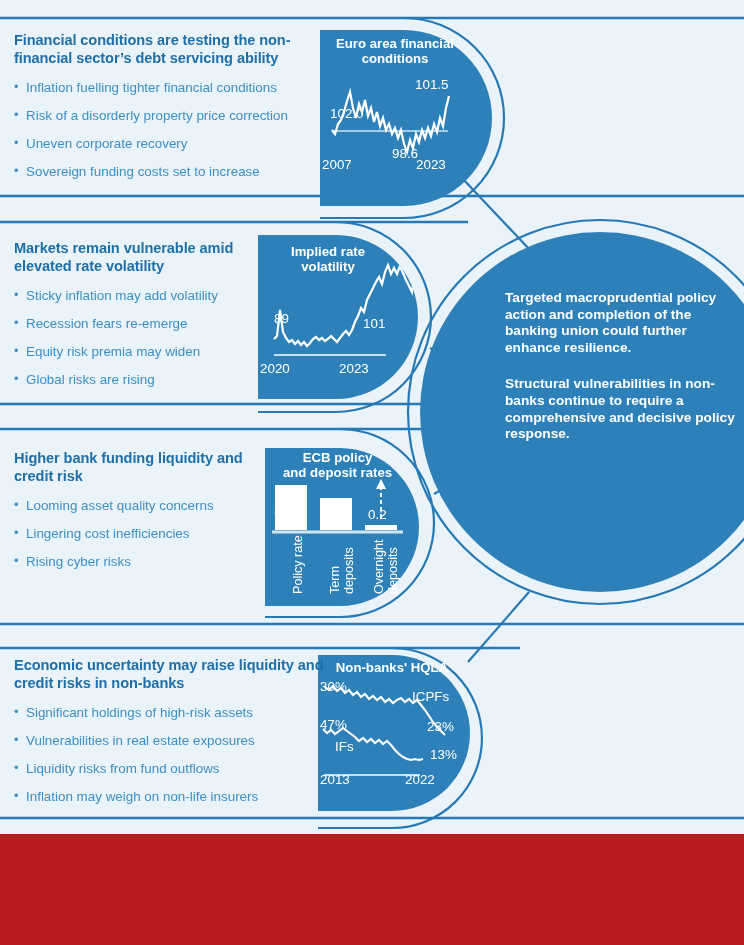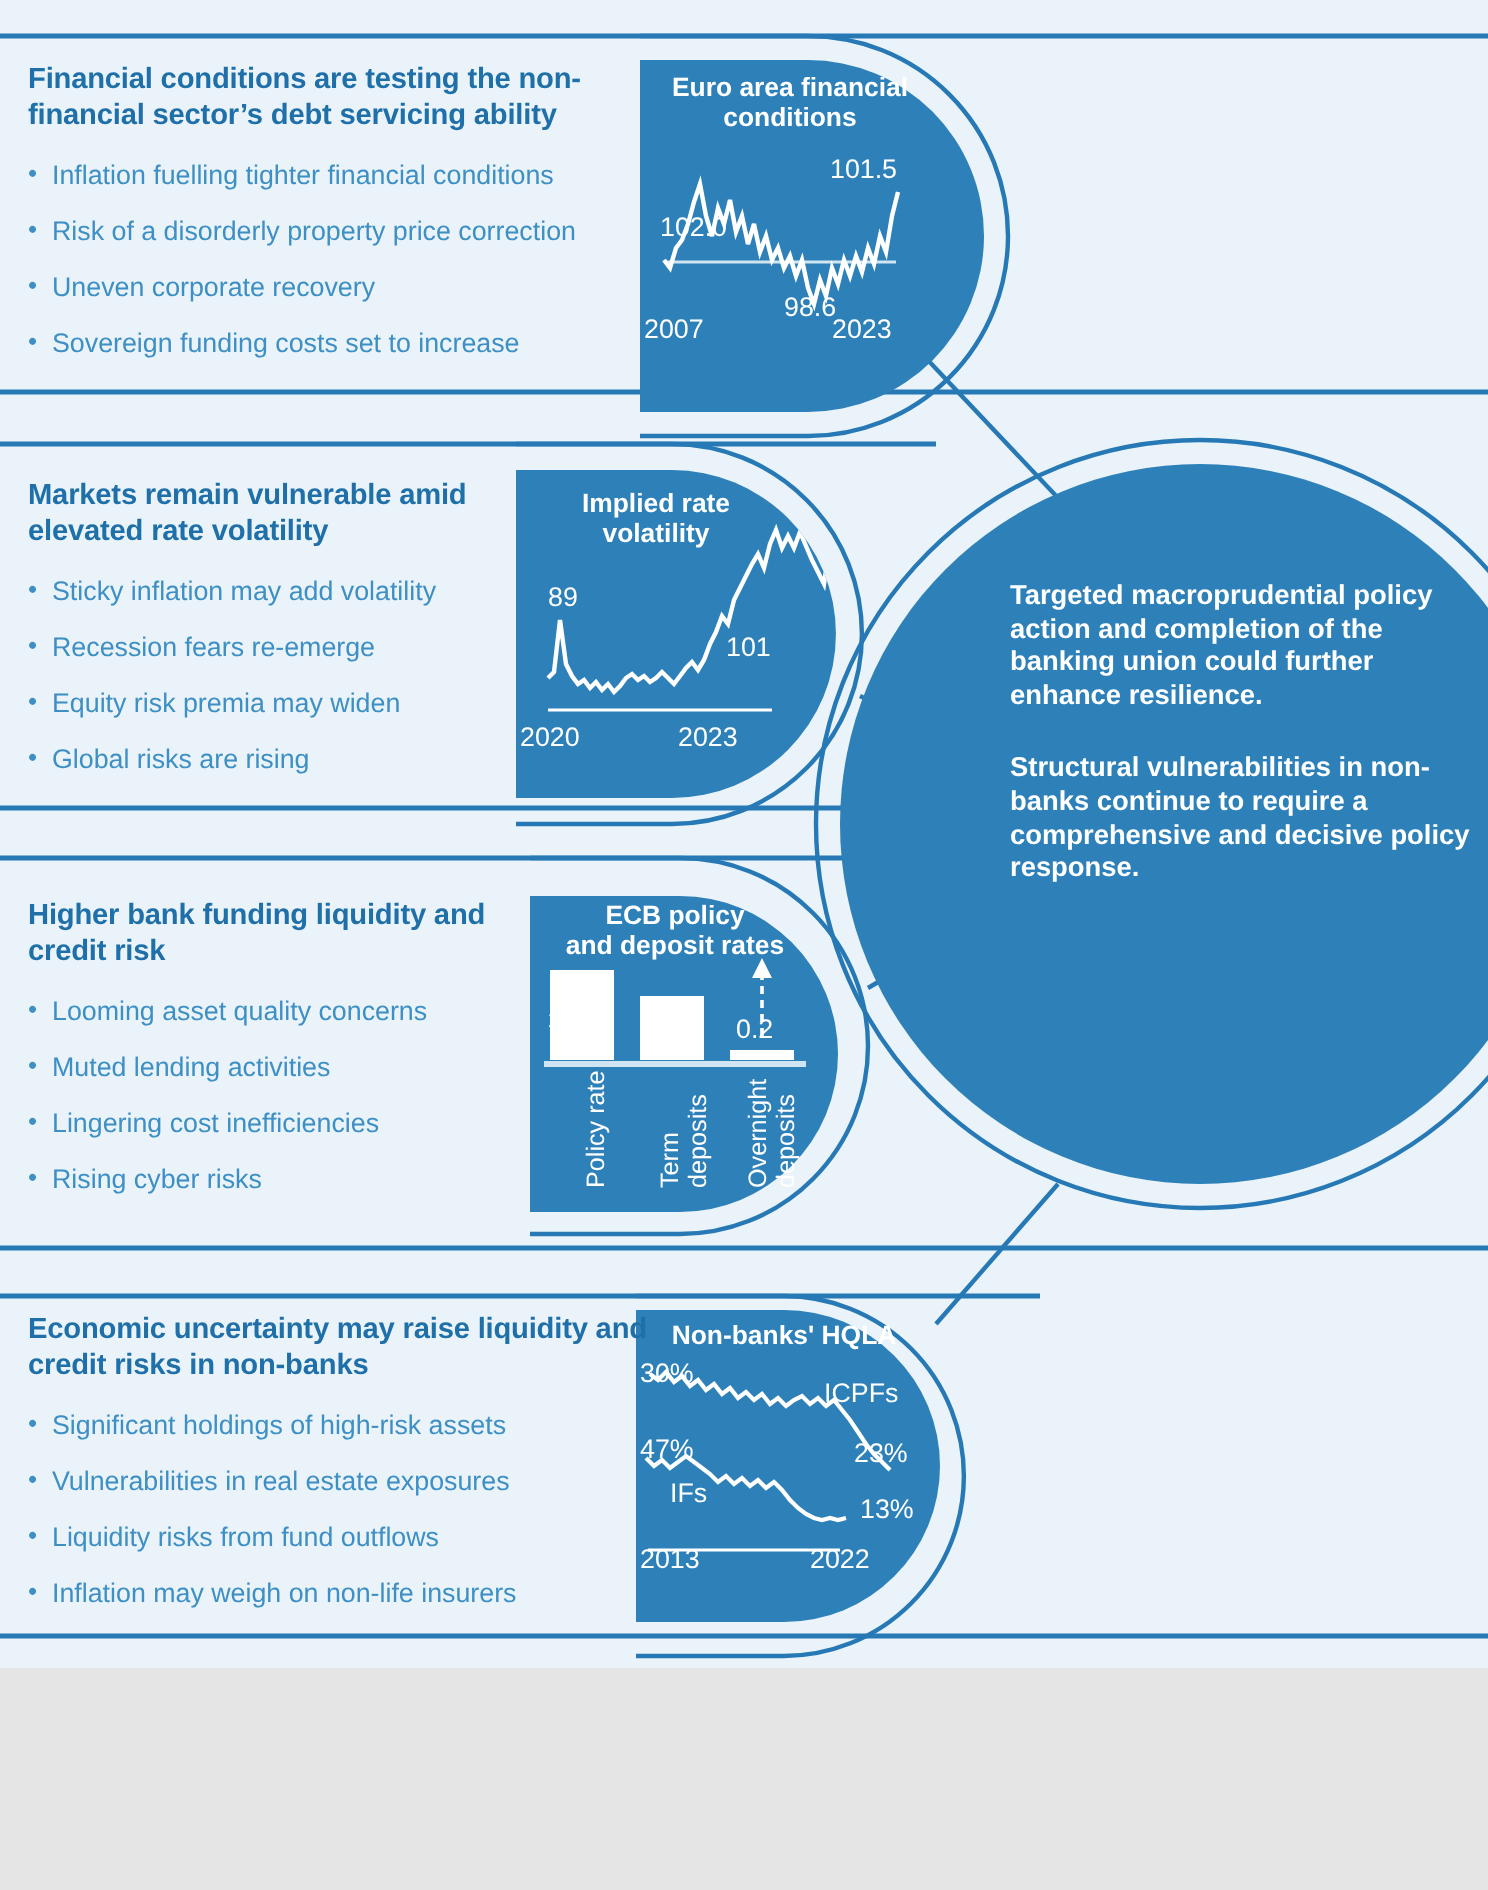--- a/index.html
+++ b/index.html
@@ -4,21 +4,21 @@
 <style>
   html,body{margin:0;padding:0;background:#ffffff;}
   body{
     font-family:"Liberation Sans","DejaVu Sans",sans-serif;
     -webkit-font-smoothing:none;
   }
   #stage{
     position:relative;
     width:744px;
     height:945px;
-    background:#e5e5e5;
+    background:#b91c1c;
     overflow:hidden;
   }
   
   #canvas{
     position:absolute;
     left:0; top:0;
     width:744px; height:834px;
     background:#e9f3f9;
     overflow:hidden;
   }
@@ -217,21 +217,20 @@
         <li>Recession fears re-emerge</li>
         <li>Equity risk premia may widen</li>
         <li>Global risks are rising</li>
       </ul>
     </div>
 
     <div class="panel" style="top:450px;">
       <h2 class="panel-title" style="width:250px;">Higher bank funding liquidity and credit risk</h2>
       <ul class="bullets">
         <li>Looming asset quality concerns</li>
-        <li>Muted lending activities</li>
         <li>Lingering cost inefficiencies</li>
         <li>Rising cyber risks</li>
       </ul>
     </div>
 
     <div class="panel" style="top:657px;">
       <h2 class="panel-title">Economic uncertainty may raise liquidity and credit risks in non-banks</h2>
       <ul class="bullets">
         <li>Significant holdings of high-risk assets</li>
         <li>Vulnerabilities in real estate exposures</li>
@@ -255,21 +254,21 @@
       <div class="clabel" style="left:72px;top:111px;">98.6</div>
       <div class="clabel" style="left:2px;top:122px;">2007</div>
       <div class="clabel" style="left:96px;top:122px;">2023</div>
     </div>
 
     <div class="chartbox" style="left:258px;top:244px;width:140px;height:160px;">
       <div class="chart-title">
         <span>Implied rate</span><br>
         <span>volatility</span>
       </div>
-      <div class="clabel" style="left:16px;top:48px;">89</div>
+      <div class="clabel" style="left:16px;top:68px;">89</div>
       <div class="clabel" style="left:105px;top:73px;">101</div>
       <div class="clabel" style="left:2px;top:118px;">2020</div>
       <div class="clabel" style="left:81px;top:118px;">2023</div>
     </div>
 
     <div class="chartbox" style="left:265px;top:450px;width:145px;height:160px;">
       <div class="chart-title">
         <span>ECB policy</span><br>
         <span>and deposit rates</span>
       </div>

